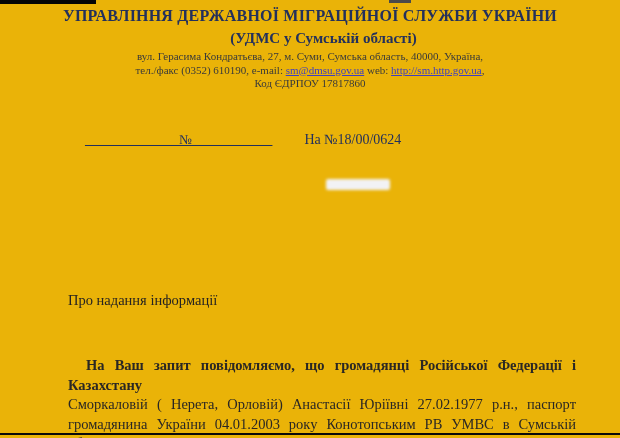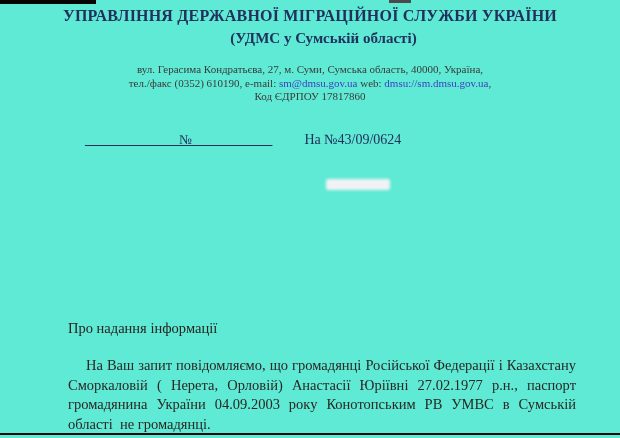--- a/index.html
+++ b/index.html
@@ -1,21 +1,21 @@
 <!DOCTYPE html>
 <html lang="uk"><head>
 <meta charset="utf-8">
 <style>
   * { margin: 0; padding: 0; box-sizing: border-box; }
   html, body { background: #ffffff; }
   .letter {
     position: relative;
     width: 620px;
     height: 438px;
-    background: #5eead4;
+    background: #eab308;
     font-family: "Liberation Serif", "DejaVu Serif", serif;
     color: #2e2b28;
     overflow: hidden;
   }
   
   .scan-bar-topleft {
     position: absolute; top: 0; left: 0;
     width: 96px; height: 4px; background: #050505;
   }
   .scan-tick-top {
@@ -40,27 +40,28 @@
   }
   .org-short {
     color: #23305c;
     font-weight: bold;
     font-size: 15px;
     line-height: 21px;
     margin-top: 1px;
     padding-left: 27px;
   }
   .addr-block {
-    margin-top: 14px;
+    margin-top: 1px;
     font-size: 11px;
     line-height: 13.5px;
     color: #3a3a3a;
   }
   .addr-block a {
     color: #3f3fc0;
+    text-decoration: underline;
     cursor: pointer;
   }
   
   .ref-row {
     position: absolute; top: 132px; left: 85px;
     font-size: 13.5px;
     color: #23305c;
     white-space: nowrap;
   }
   .ref-blank { letter-spacing: 0.5px; text-decoration: underline; }
@@ -68,66 +69,66 @@
   
   .ghost {
     position: absolute; top: 179px; left: 326px;
     width: 64px; height: 11px;
     background: #f2f2f5;
     border-radius: 2px;
     filter: blur(1.5px);
   }
   
   .subject {
-    position: absolute; top: 320px; left: 68px;
+    position: absolute; top: 292px; left: 68px;
     font-size: 14.5px;
     color: #262321;
   }
   .body-text {
     position: absolute; top: 356px; left: 68px;
     width: 508px;
     font-size: 14.5px;
     line-height: 19.5px;
     color: #2a2724;
   }
   .body-line {
     text-align: justify;
     text-align-last: justify;
     white-space: pre-wrap;
   }
-  .body-line.first { text-indent: 18px; }
+  .body-line.first { text-indent: 18px; font-weight: bold; }
   .body-line.last { text-align: left; text-align-last: left; }
 </style>
 </head>
 <body>
 
 <div class="letter">
 
   <div class="scan-bar-topleft"></div>
   <div class="scan-tick-top"></div>
 
   <div class="letterhead">
     <div class="org-name">УПРАВЛІННЯ ДЕРЖАВНОЇ МІГРАЦІЙНОЇ СЛУЖБИ УКРАЇНИ</div>
     <div class="org-short">(УДМС у Сумській області)</div>
     <div class="addr-block">
       <div>вул. Герасима Кондратьєва, 27, м. Суми, Сумська область, 40000, Україна,</div>
-      <div><span>тел./факс (0352) 610190, e-mail: </span><a>sm@dmsu.gov.ua</a><span> web: </span><a>dmsu://sm.dmsu.gov.ua</a><span>,</span></div>
+      <div><span>тел./факс (0352) 610190, e-mail: </span><a>sm@dmsu.gov.ua</a><span> web: </span><a>http://sm.http.gov.ua</a><span>,</span></div>
       <div>Код ЄДРПОУ 17817860</div>
     </div>
   </div>
 
   <div class="ref-row">
-    <span class="ref-blank">_____________№___________</span><span class="ref-replyto">На №43/09/0624</span>
+    <span class="ref-blank">_____________№___________</span><span class="ref-replyto">На №18/00/0624</span>
   </div>
 
   <div class="ghost"></div>
 
   <div class="subject">Про надання інформації</div>
 
   <div class="body-text">
     <div class="body-line first">На Ваш запит повідомляємо, що громадянці Російської Федерації і Казахстану</div>
     <div class="body-line">Сморкаловій ( Нерета, Орловій) Анастасії Юріївні 27.02.1977 р.н., паспорт</div>
-    <div class="body-line">громадянина України 04.09.2003 року Конотопським РВ УМВС в Сумській</div>
+    <div class="body-line">громадянина України 04.01.2003 року Конотопським РВ УМВС в Сумській</div>
     <div class="body-line last">області  не громадянці.</div>
   </div>
 
   <div class="scan-line-bottom"></div>
 </div>
 
 </body></html>

